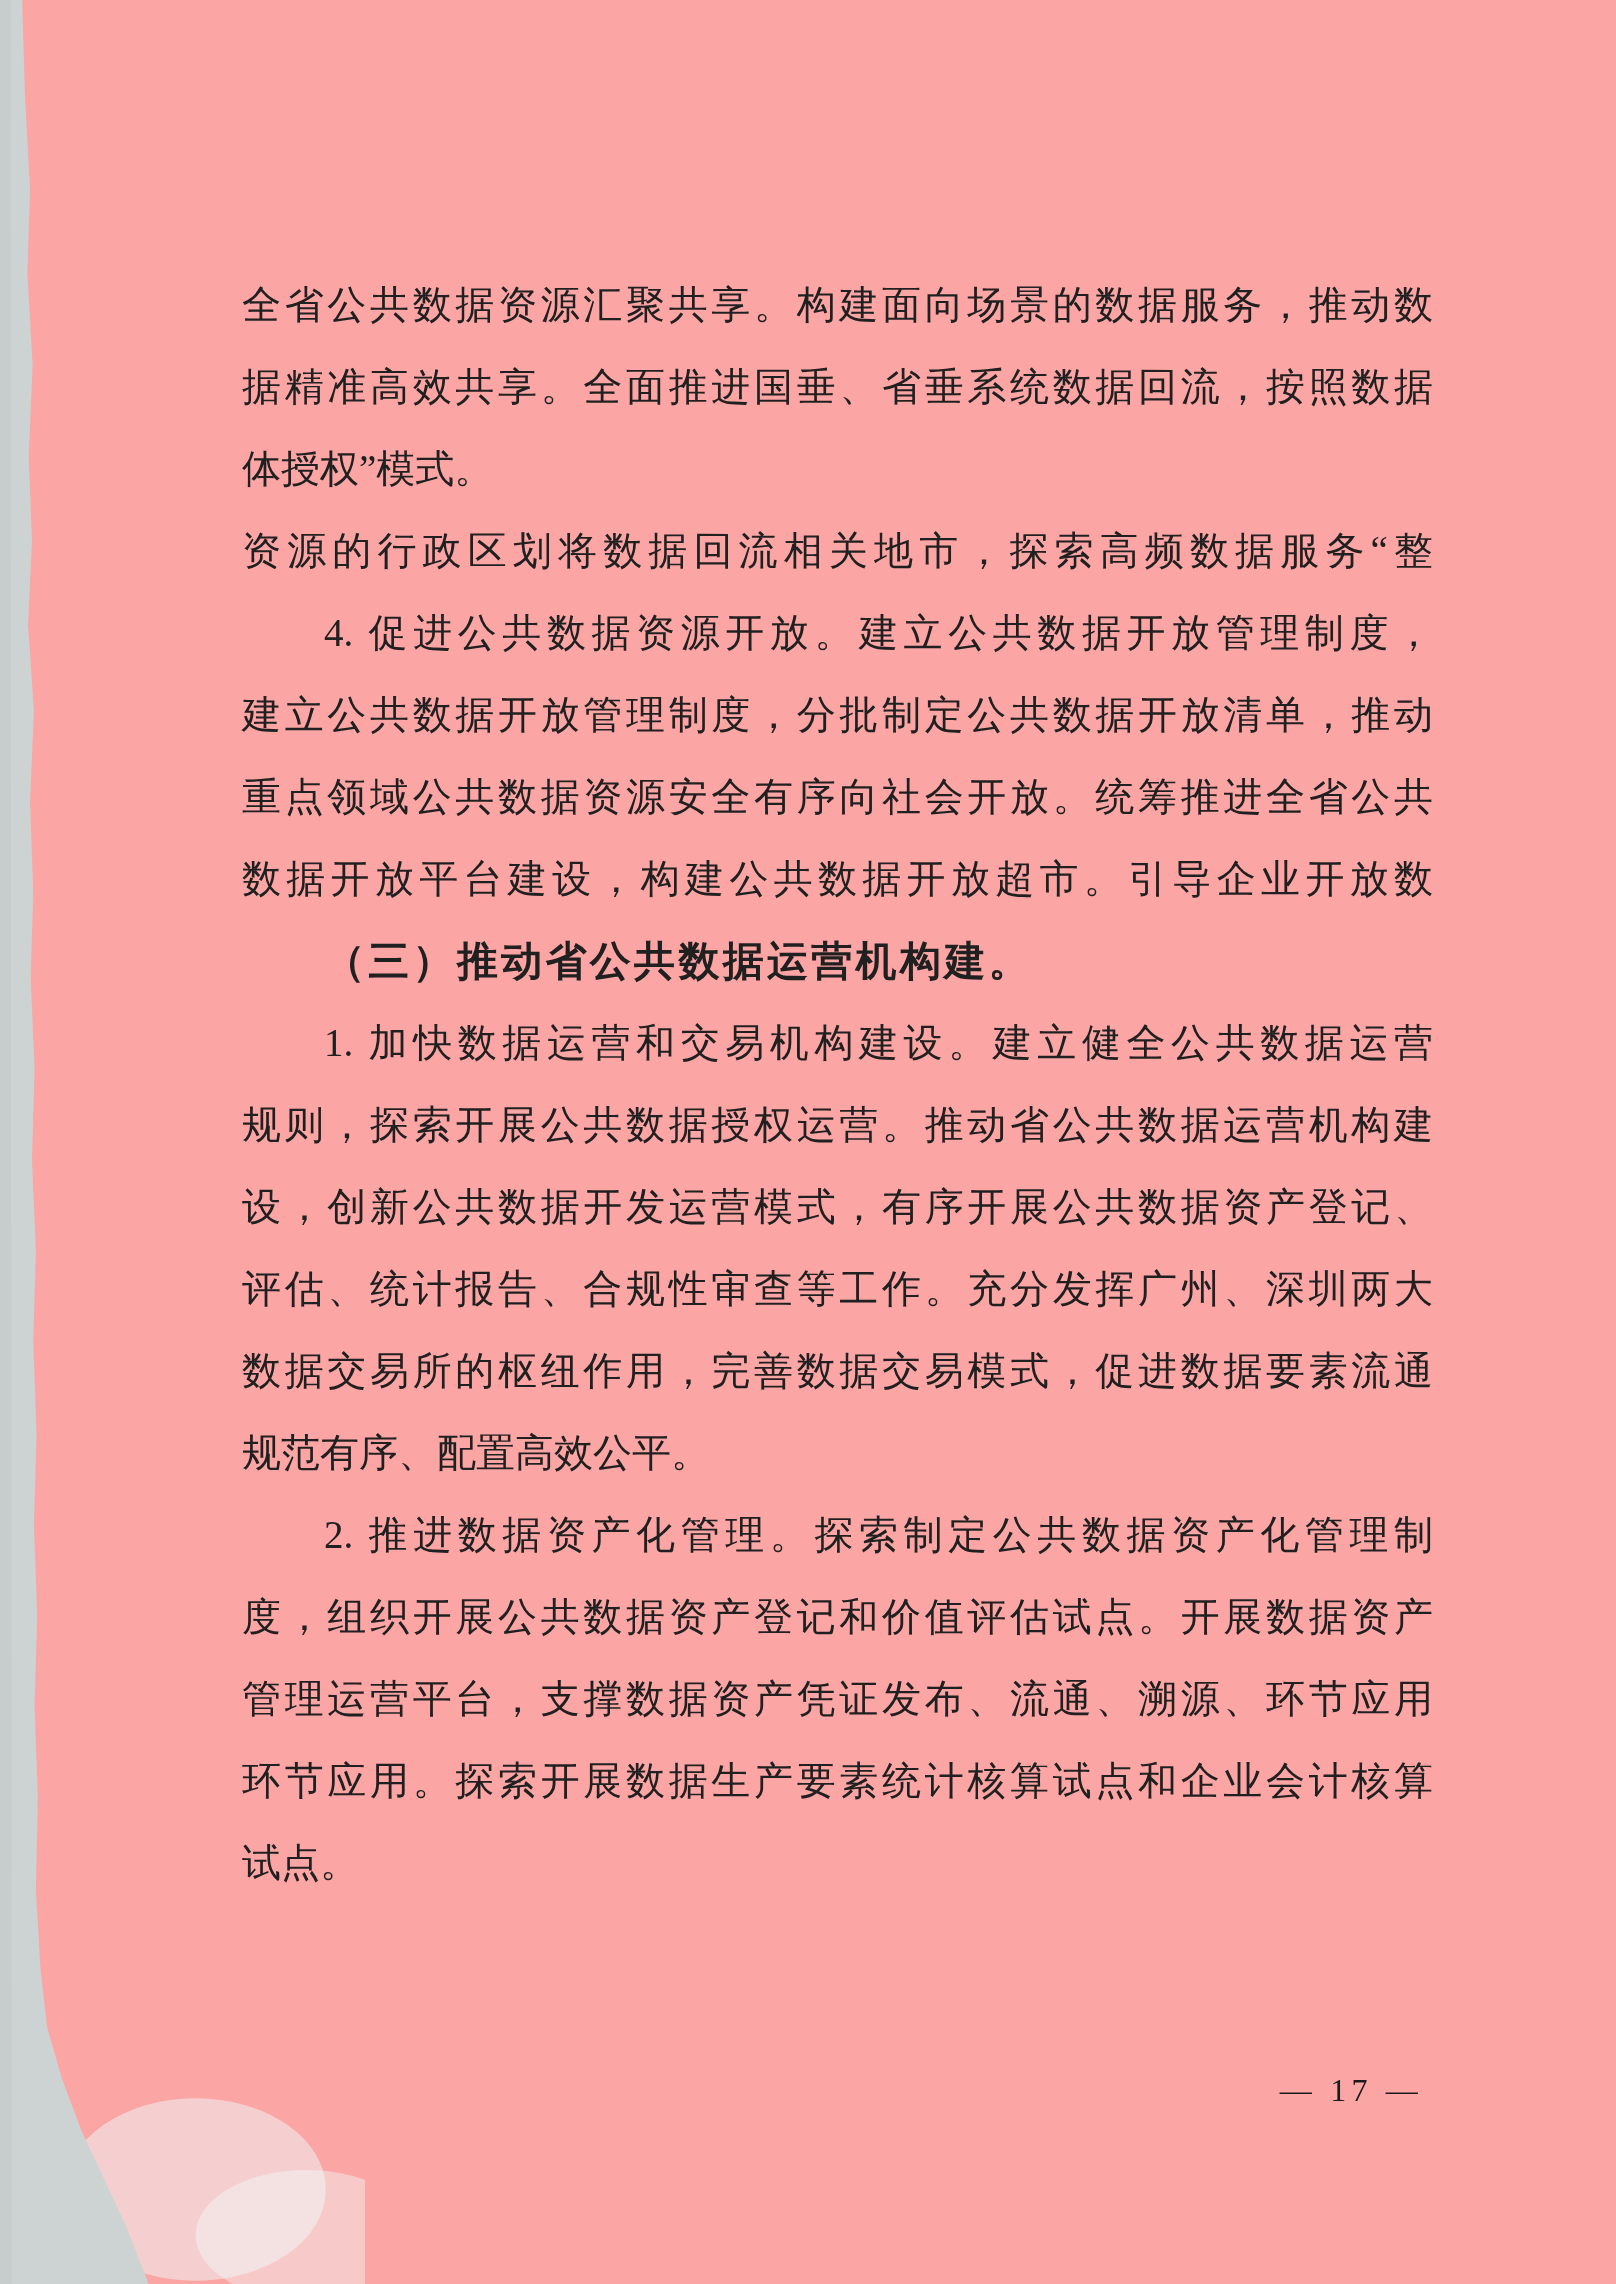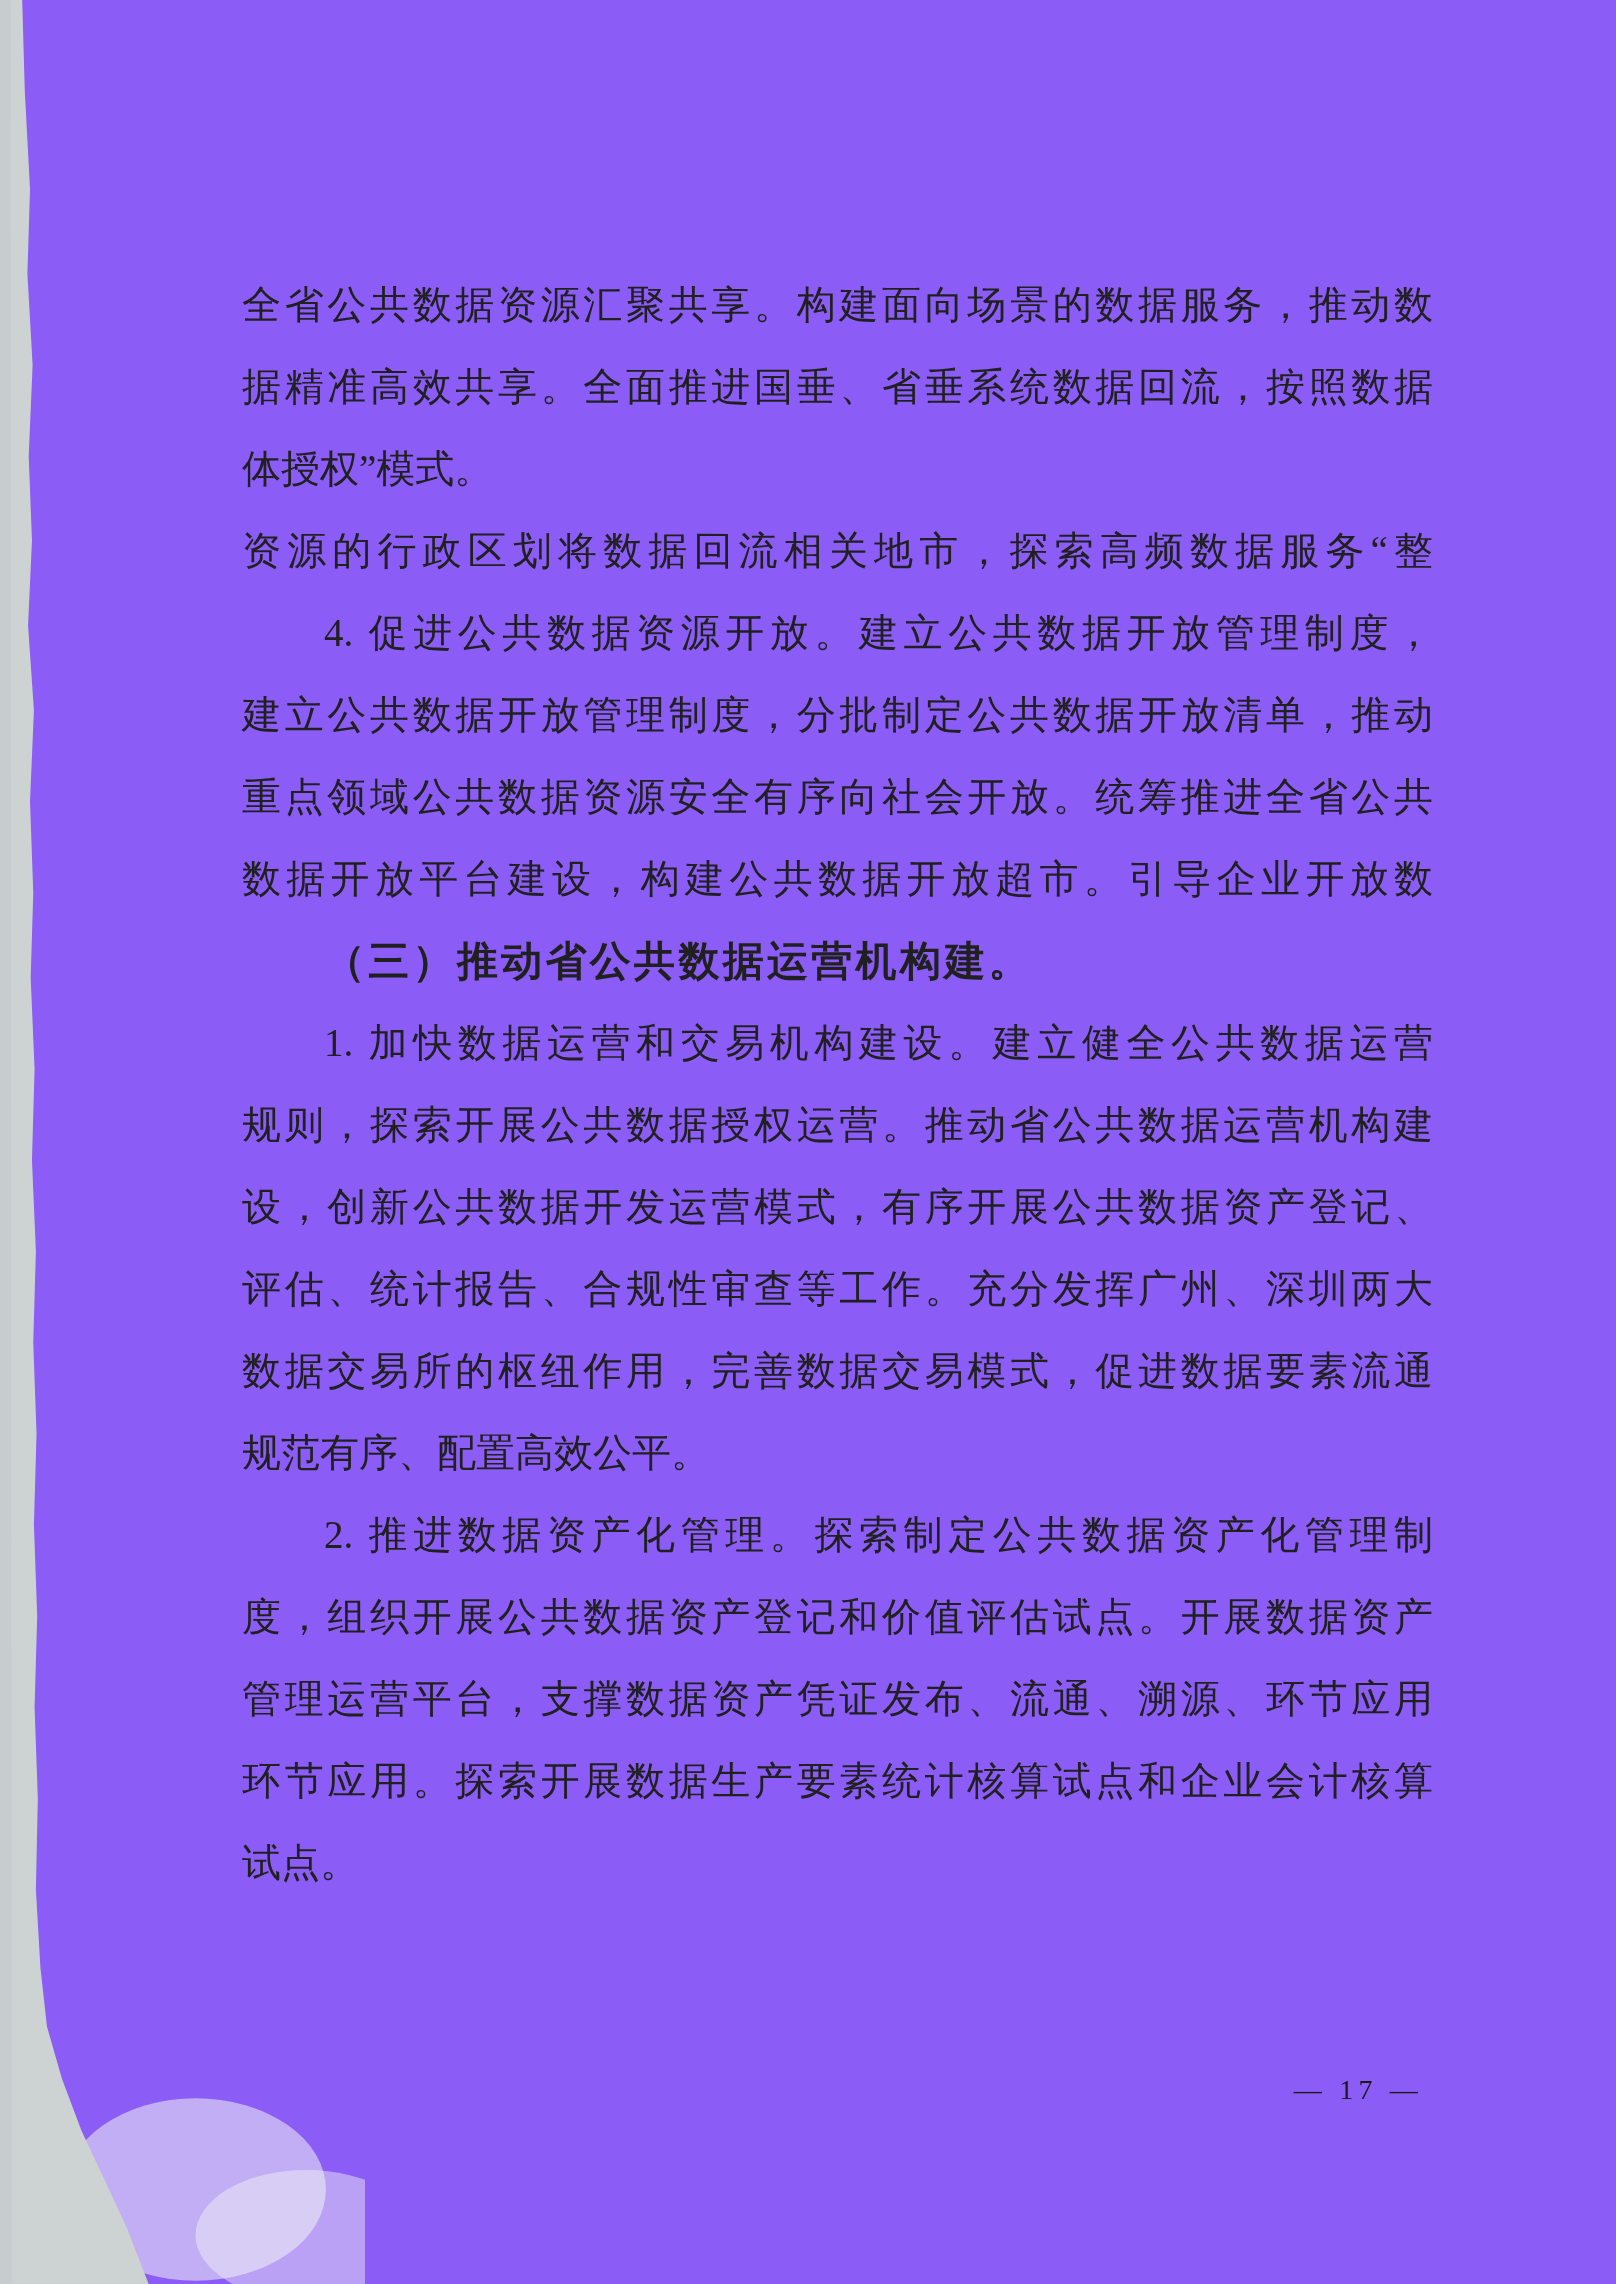--- a/index.html
+++ b/index.html
@@ -4,21 +4,21 @@
 <style>
   html, body {
     margin: 0;
     padding: 0;
     background: #ffffff;
   }
   .page {
     position: relative;
     width: 1616px;
     height: 2284px;
-    background: #8b5cf6;
+    background: #fca5a5;
     overflow: hidden;
     font-family: "Liberation Serif", "DejaVu Serif", serif;
     color: #202020;
   }
   .scan-edge {
     position: absolute;
     left: 0;
     top: 0;
     pointer-events: none;
   }
@@ -51,21 +51,21 @@
     white-space: nowrap;
     text-align: left;
     text-align-last: left;
   }
   .page-number {
     position: absolute;
     top: 2067px;
     right: 193px;
     height: 46px;
     line-height: 46px;
-    font-size: 28px;
+    font-size: 32px;
     letter-spacing: 5.2px;
     color: #1a1a1a;
   }
 </style>
 </head>
 <body>
 
 <div class="page">
 
   <svg class="scan-edge" width="365" height="2284" viewBox="0 0 560 3505" xmlns="http://www.w3.org/2000/svg">

